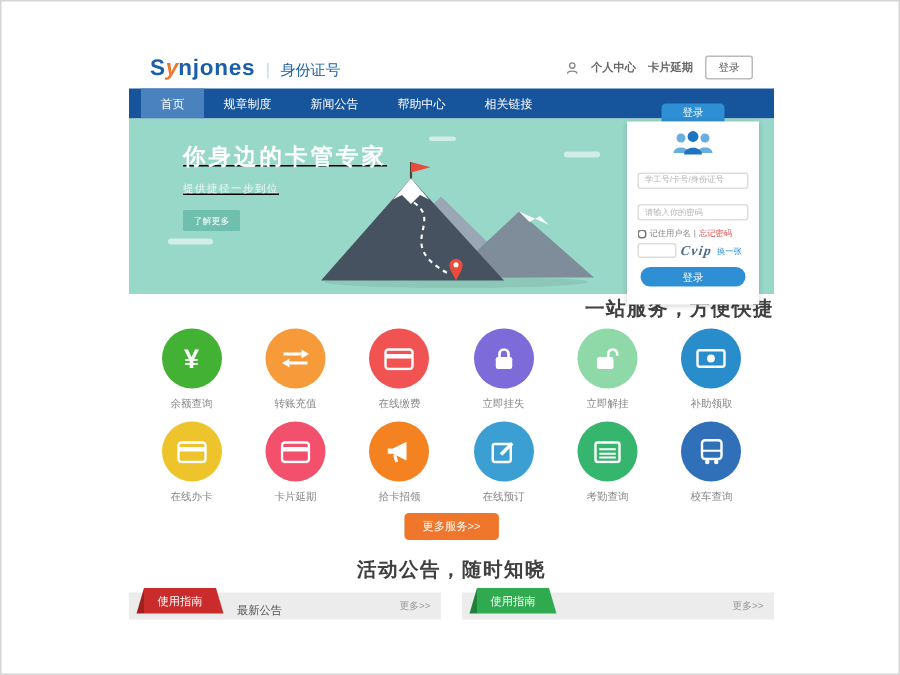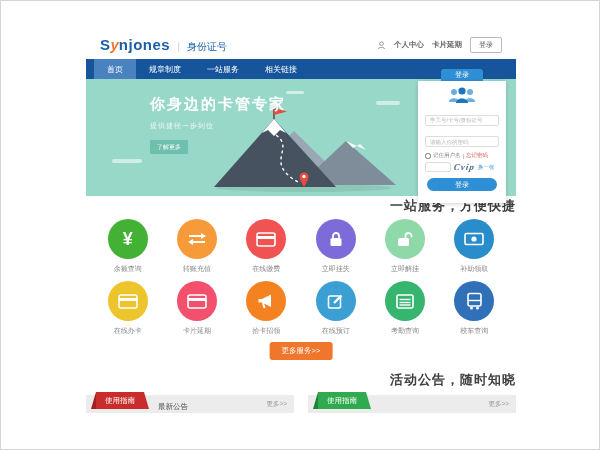--- a/index.html
+++ b/index.html
@@ -18,21 +18,21 @@
   .hlink { font-size:7.5px; color:#666; cursor:pointer;font-weight:bold; }
   .hbtn { font-size:7px; color:#555; border:1px solid #bbb; border-radius:2px; padding:2px 8px; background:#fff; cursor:pointer; }
 
   
   .nav { position:absolute; top:58px; left:0; width:100%; height:20px; background:#16549b; display:flex; align-items:stretch; padding-left:8px; }
   .nav-item { color:#fff; font-size:8px; padding:4px 13px; display:flex; align-items:center; cursor:pointer; }
   .nav-item.active { background:#4a82c0; }
 
   
   .banner { position:absolute; top:78px; left:0; width:100%; height:117px; background:#98d8c8; overflow:hidden; }
-  .banner-copy { position:absolute; left:64px; top:16px; z-index:2; }
+  .banner-copy { position:absolute; left:36px; top:16px; z-index:2;text-decoration:underline; }
   .banner-h { color:#fff; font-size:15px; font-weight:bold; letter-spacing:2px; }
   .banner-s { color:rgba(255,255,255,0.85); font-size:7px; margin-top:7px; letter-spacing:1px; }
   .banner-cta { display:inline-block; margin-top:9px; background:#6fbfae; color:#fff; font-size:6px; padding:2.5px 7px; border-radius:1px; cursor:pointer; }
   .cloud { position:absolute; background:rgba(255,255,255,0.55); border-radius:6px; }
   .mountains { position:absolute; left:118px; top:24px; }
 
   
   .login { position:absolute; top:68px; right:10px; width:88px; height:134px; z-index:5; }
   .login-tab { width:42px; height:12px; margin:0 auto; background:#2e8fd4; color:#fff; font-size:7px; border-radius:3px 3px 0 0; display:flex; align-items:center; justify-content:center; cursor:pointer; }
   .login-body { background:#fff; height:122px; box-shadow:0 1px 4px rgba(0,0,0,0.18); padding:4px 7px 0; }
@@ -55,21 +55,21 @@
   .svc { width:70px; text-align:center; cursor:pointer; }
   .circle { width:40px; height:40px; border-radius:50%; margin:0 auto; display:flex; align-items:center; justify-content:center; color:#fff; }
   .svc-label { font-size:7px; color:#888; margin-top:5px; }
   .yen { font-size:18px; font-weight:bold; color:#fff; }
   .c1{background:#43b134}.c2{background:#f79b3a}.c3{background:#f15353}.c4{background:#7c6bd9}
   .c5{background:#8fd8a8}.c6{background:#2a8dcb}.c7{background:#eec42d}.c8{background:#f2506c}
   .c9{background:#f58220}.c10{background:#3b9fd4}.c11{background:#35b56d}.c12{background:#2f70b8}
   .more-btn { position:absolute; top:341px; left:50%; transform:translateX(-50%); background:#f0762b; color:#fff; font-size:7.5px; border:none; border-radius:3px; padding:4px 12px; cursor:pointer; }
 
   
-  .ann-title { position:absolute; top:370px; width:100%; text-align:right; font-size:13px; font-weight:bold; color:#404040; letter-spacing:1px; }
+  .ann-title { position:absolute; top:370px; width:100%; text-align:center; font-size:13px; font-weight:bold; color:#404040; letter-spacing:1px; }
   .bar { position:absolute; top:394px; height:18px; background:#ececec; }
   .bar.left { left:0; width:208px; } .bar.right { left:222px; width:208px; }
   .ribbon { position:absolute; left:10px; top:-3px; height:17px; color:#fff; font-size:7.5px; padding:0 9px; display:flex; align-items:center; cursor:pointer; }
   .ribbon.red { background:#ca2b2b; } .ribbon.green { background:#2faa4e; }
   .ribbon:after { content:""; position:absolute; right:-5px; top:0; border-top:17px solid transparent; border-left:5px solid; }
   .ribbon.red:after { border-left-color:#ca2b2b; } .ribbon.green:after { border-left-color:#2faa4e; }
   .ribbon:before { content:""; position:absolute; left:-5px; top:0; border-top:17px solid transparent; border-right:5px solid; }
   .ribbon.red:before { border-right-color:#a21f1f; } .ribbon.green:before { border-right-color:#20813a; }
   .bar-tab { position:absolute; left:72px; top:0; height:24px; display:flex; align-items:center; font-size:7.5px; color:#555; cursor:pointer; }
   .bar-more { position:absolute; right:7px; top:0; height:18px; display:flex; align-items:center; font-size:6.5px; color:#999; cursor:pointer; }
@@ -95,21 +95,22 @@
           </svg>
         <span class="hlink">个人中心</span>
         <span class="hlink">卡片延期</span>
         <button class="hbtn">登录</button>
       </div>
     </div>
 
     <div class="nav">
       <div class="nav-item active">首页</div>
       <div class="nav-item">规章制度</div>
-      <div class="nav-item">一站服务</div>
+      <div class="nav-item">新闻公告</div>
+      <div class="nav-item">帮助中心</div>
       <div class="nav-item">相关链接</div>
     </div>
 
     <div class="banner">
       <div class="cloud" style="left:26px;top:80px;width:30px;height:4px;"></div>
       <div class="cloud" style="left:290px;top:22px;width:24px;height:4px;"></div>
       <div class="cloud" style="left:338px;top:60px;width:30px;height:4px;"></div>
       <div class="cloud" style="left:200px;top:12px;width:18px;height:3px;"></div>
       <svg class="mountains" width="200" height="92" viewBox="0 0 200 92">
         <ellipse cx="100" cy="85" rx="88" ry="4" fill="rgba(0,0,0,0.08)"></ellipse>

